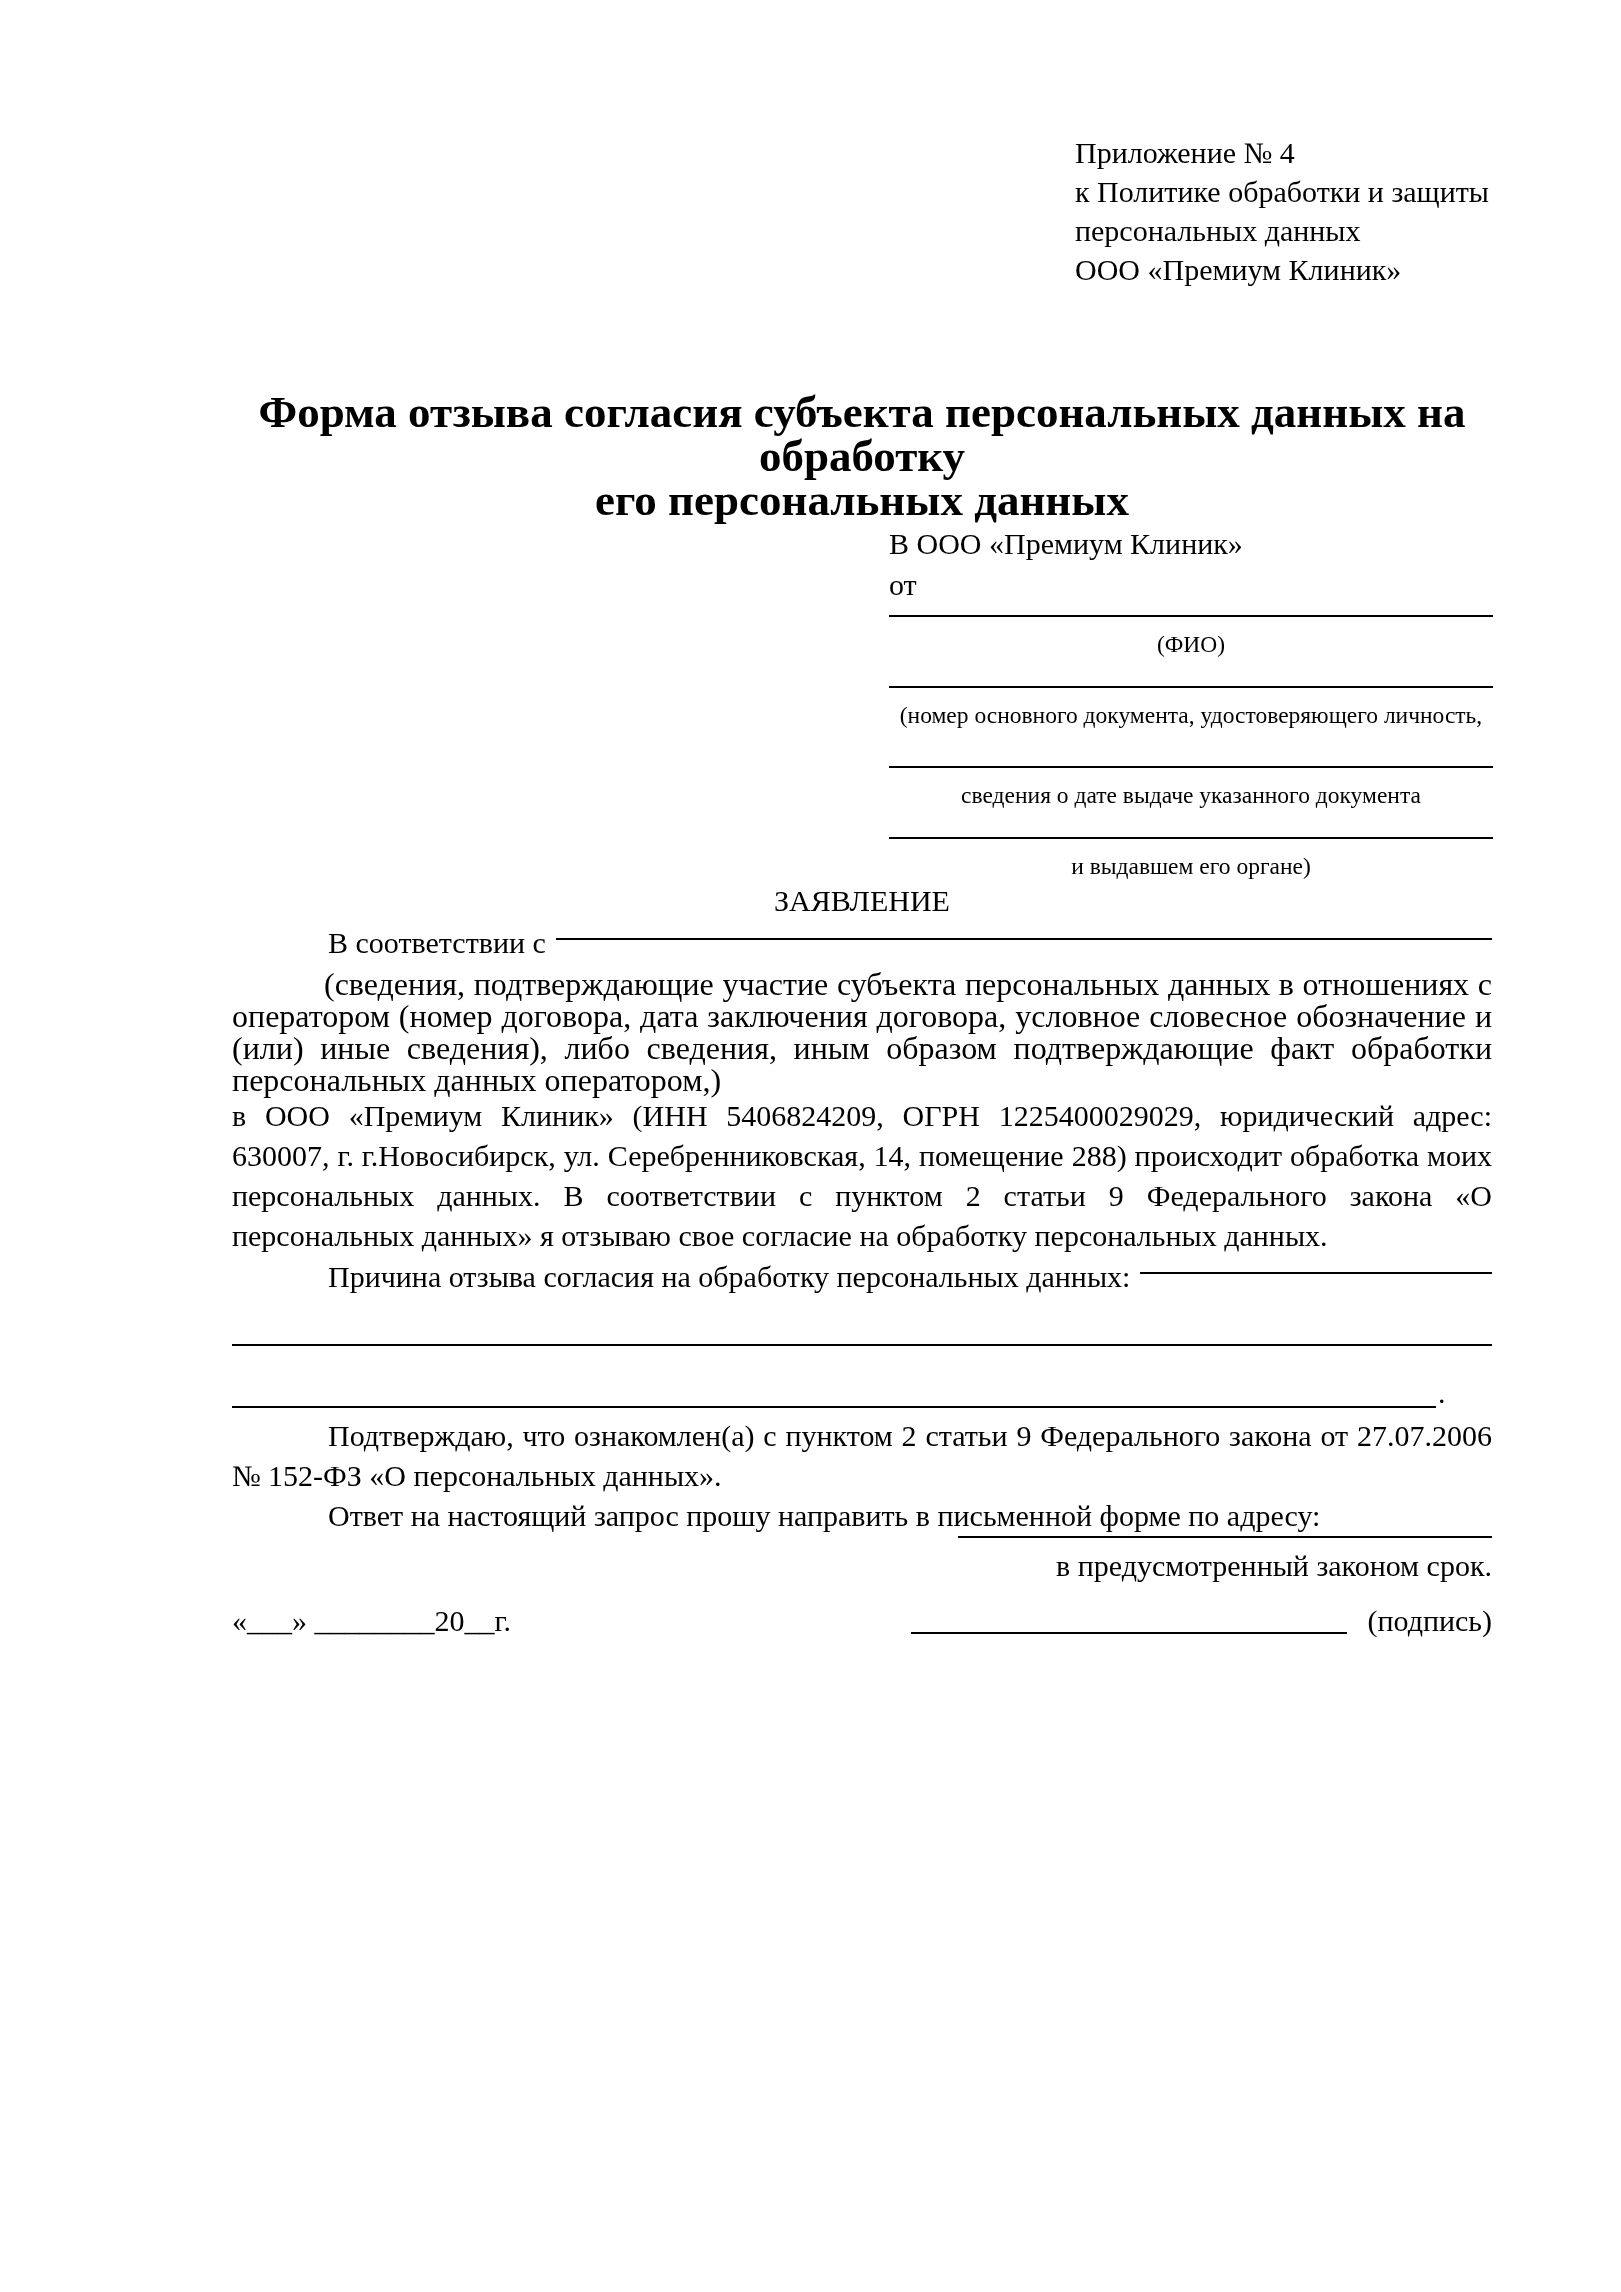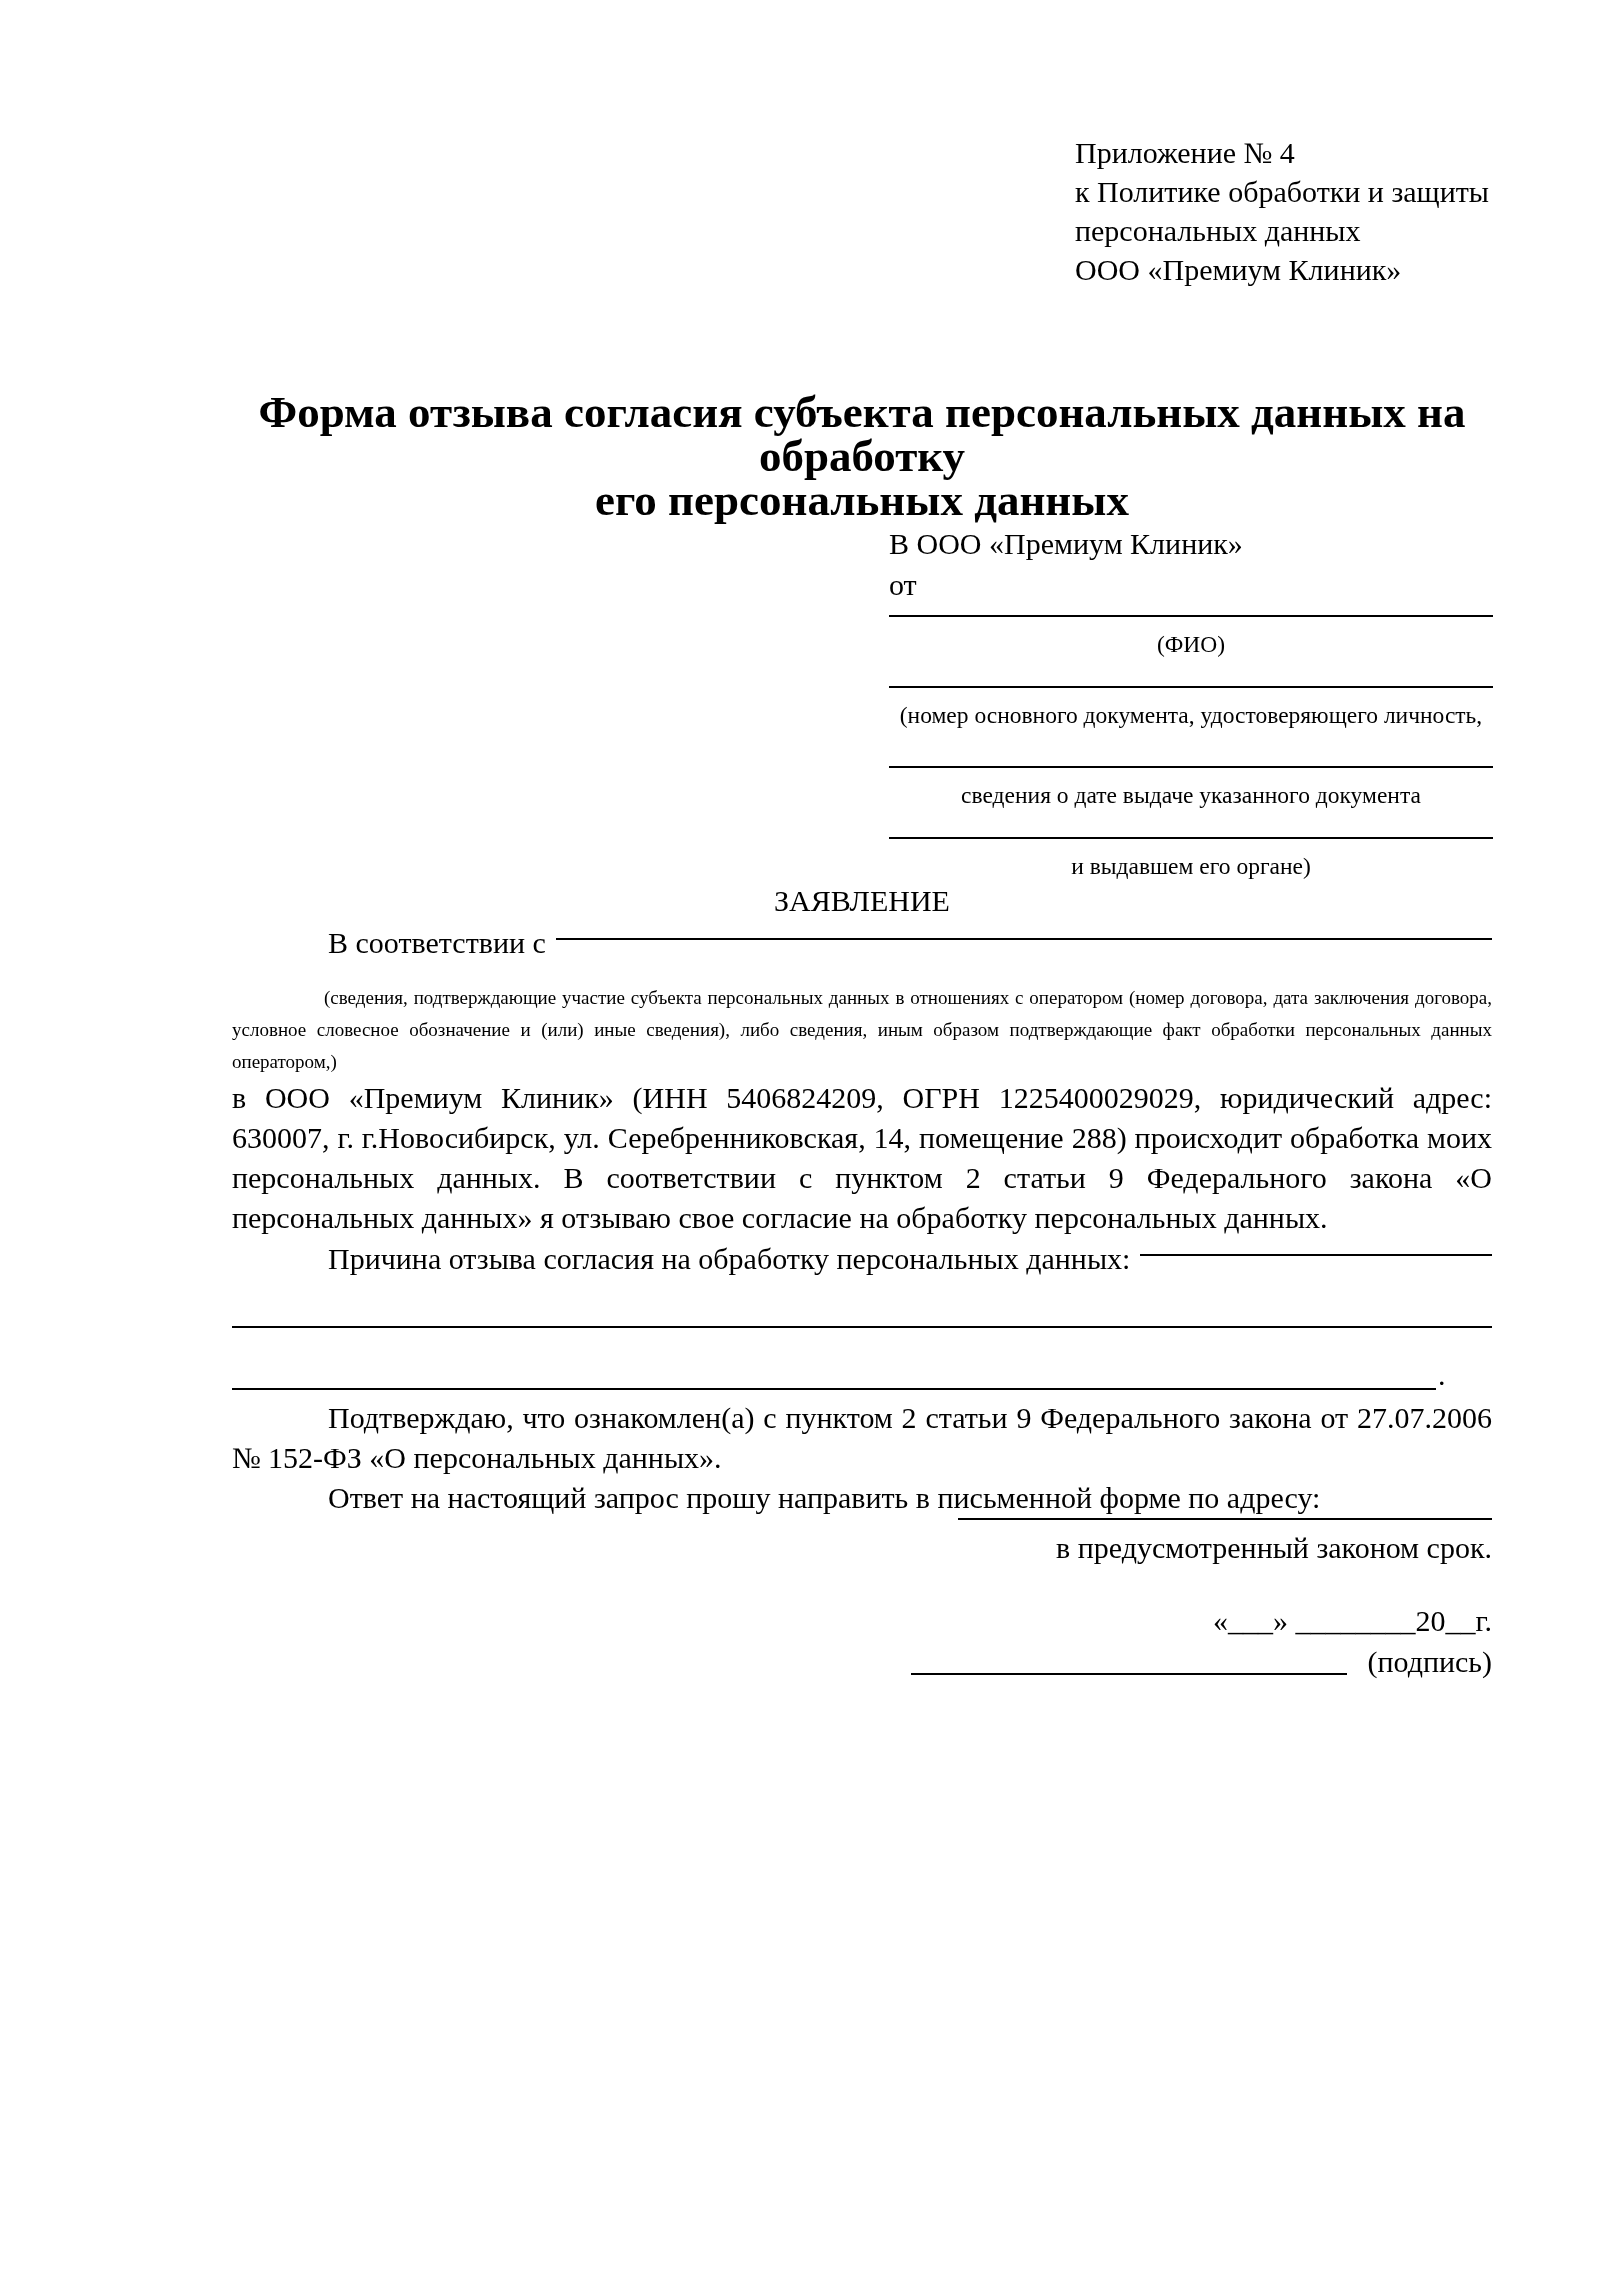--- a/index.html
+++ b/index.html
@@ -61,25 +61,25 @@
     left: 232px;
     top: 880px;
     width: 1260px;
   }
   .statement .heading { text-align: center; line-height: 42px; }
   .flex-line { display: flex; align-items: center; line-height: 41px; }
   .flex-line .lead { white-space: pre; }
   .flex-line .indent { padding-left: 96px; }
   .flex-line .fill { flex: 1; border-bottom: 2.9px solid #000; margin-bottom: 6.9px; margin-left: 9.8px; }
   .small-print {
-    font-size: 19px;
+    font-size: 32px;
     line-height: 32px;
     text-align: justify;
     text-indent: 92px;
-    margin-top: 19px;
+    margin-top: 5px;
   }
   .para {
     text-align: justify;
     line-height: 40px;
   }
   .para.indent { text-indent: 96px; }
   .blank-a { margin-top: 47px; }
   .blank-b-row { display: flex; align-items: flex-end; margin-top: 32px; line-height: 30px; }
   .blank-b-row .rule-fixed { width: 1204px; border-bottom: 2.9px solid #000; }
   .blank-b-row .period { margin-left: 2px; }
@@ -90,21 +90,20 @@
   
   .footer {
     position: absolute;
     left: 232px;
     top: 1600px;
     width: 1260px;
     display: flex;
     justify-content: space-between;
     align-items: flex-end;
     line-height: 41px;
-    flex-direction: column;
   }
   .sig-group { display: flex; align-items: flex-end; gap: 20px; }
   .sig-group .rule-fixed { width: 436px; border-bottom: 2.9px solid #000; margin-bottom: 6.9px; }
 </style>
 </head>
 <body>
 
 <div class="page">
 
   <div class="appendix">

